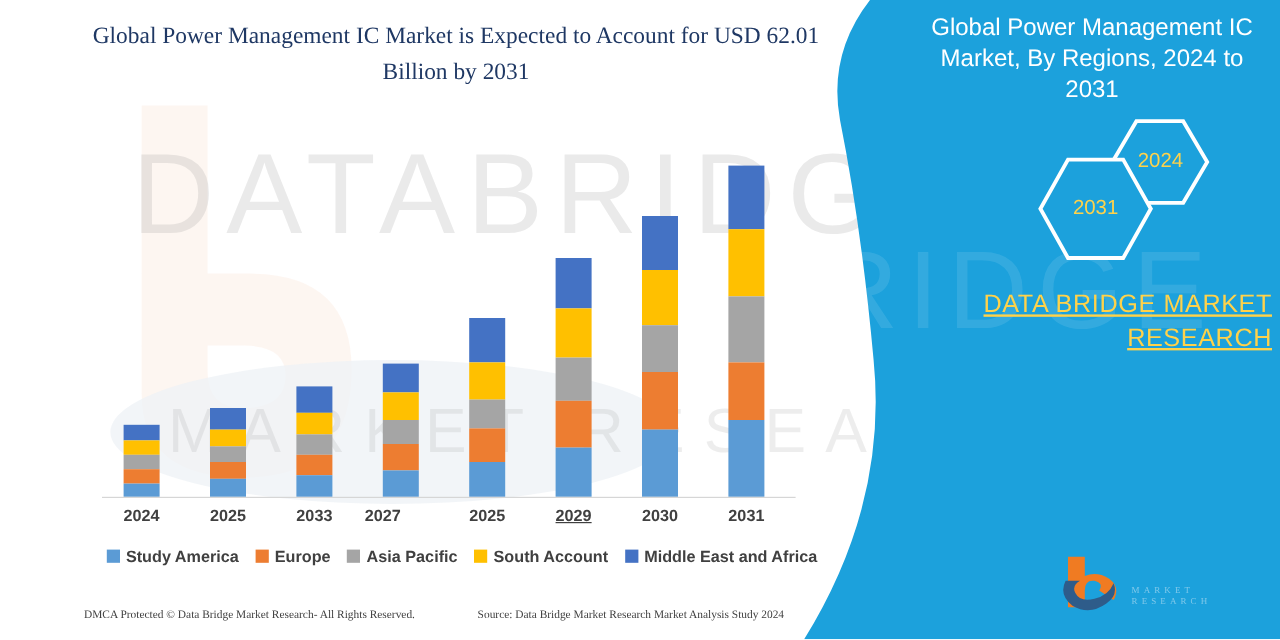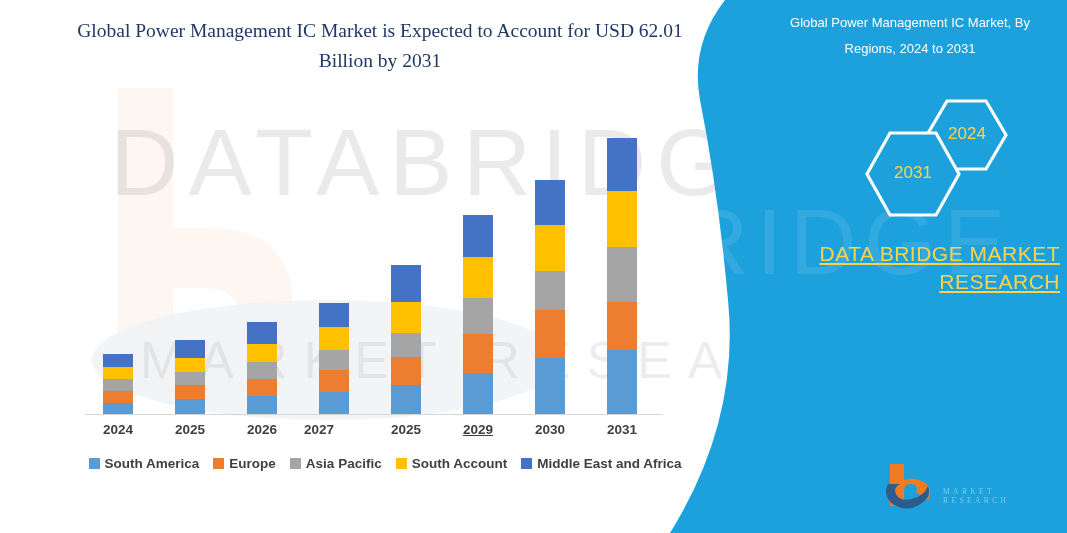--- a/index.html
+++ b/index.html
@@ -70,21 +70,21 @@
   
   .panel{position:absolute;left:670px;top:0;width:397px;height:533px;}
   .panel svg{position:absolute;left:0;top:0;}
   .panel-wm{
     position:absolute;left:12px;top:190px;width:420px;
     font-size:92px;letter-spacing:8px;color:#ffffff;opacity:.10;
     white-space:nowrap;font-family:"Liberation Sans", sans-serif;
   }
   .panel-title{
     position:absolute;left:95px;top:10px;width:290px;
-    text-align:center;color:#ffffff;font-size:13px;line-height:26px;
+    text-align:center;color:#ffffff;font-size:20px;line-height:26px;
     font-family:"Liberation Sans", sans-serif;
   }
   .hexzone{position:absolute;left:100px;top:95px;width:290px;height:130px;}
   .hexlabel{
     position:absolute;color:#ffd24a;font-size:17px;
     font-family:"Liberation Sans", sans-serif;text-align:center;width:80px;
   }
   .brand{
     position:absolute;left:100px;top:240px;width:290px;text-align:right;
     color:#ffd24a;font-size:21px;line-height:28px;letter-spacing:.5px;
@@ -173,52 +173,56 @@
           <div class="seg" title="Europe 2031: 10.8" style="height: 48.0697px; background: rgb(237, 125, 49);"></div>
           <div class="seg" title="Asia Pacific 2031: 12.4" style="height: 55.1911px; background: rgb(165, 165, 165);"></div>
           <div class="seg" title="South America 2031: 12.4" style="height: 55.1911px; background: rgb(255, 192, 0);"></div>
           <div class="seg" title="Middle East and Africa 2031: 12.1" style="height: 53.8558px; background: rgb(68, 114, 196);"></div>
         </div>
       </div>
     <div class="axis"></div>
     <div class="xlabels" id="xlabels">
         <div class="xlab" style="left: 3px;">2024</div>
         <div class="xlab" style="left: 75px;">2025</div>
-        <div class="xlab" style="left: 147px;">2026</div>
+        <div class="xlab" style="left: 147px;">2033</div>
         <div class="xlab" style="left: 204px;">2027</div>
         <div class="xlab" style="left: 291px;">2025</div>
         <div class="xlab" style="left: 363px; text-decoration: underline;">2029</div>
         <div class="xlab" style="left: 435px;">2030</div>
         <div class="xlab" style="left: 507px;">2031</div>
       </div>
   </div>
 
   <div class="legend" id="legend">
       <div class="lg-item">
         <span class="lg-swatch" style="background: rgb(91, 155, 213);"></span>
-        <span class="lg-text">South America</span>
+        <span class="lg-text">Study America</span>
       </div>
       <div class="lg-item">
         <span class="lg-swatch" style="background: rgb(237, 125, 49);"></span>
         <span class="lg-text">Europe</span>
       </div>
       <div class="lg-item">
         <span class="lg-swatch" style="background: rgb(165, 165, 165);"></span>
         <span class="lg-text">Asia Pacific</span>
       </div>
       <div class="lg-item">
         <span class="lg-swatch" style="background: rgb(255, 192, 0);"></span>
         <span class="lg-text">South Account</span>
       </div>
       <div class="lg-item">
         <span class="lg-swatch" style="background: rgb(68, 114, 196);"></span>
         <span class="lg-text">Middle East and Africa</span>
       </div>
     </div>
 
+  <div class="footer">
+    <div class="f-left">DMCA Protected © Data Bridge Market Research-  All Rights Reserved.</div>
+    <div class="f-right">Source: Data Bridge Market Research  Market Analysis Study 2024</div>
+  </div>
 
   <div class="panel">
     <svg width="397" height="533" viewBox="0 0 397 533">
       <path d="M55 0 L397 0 L397 533 L0 533 Q70 420 58 300 Q48 190 30 100 Q20 45 55 0 Z" fill="#1CA1DC"></path>
     </svg>
     <div class="panel-wm">RIDGE</div>
     <div class="panel-title">Global Power Management IC Market, By Regions, 2024 to 2031</div>
 
     <div class="hexzone">
       <svg width="290" height="130" viewBox="0 0 290 130">

